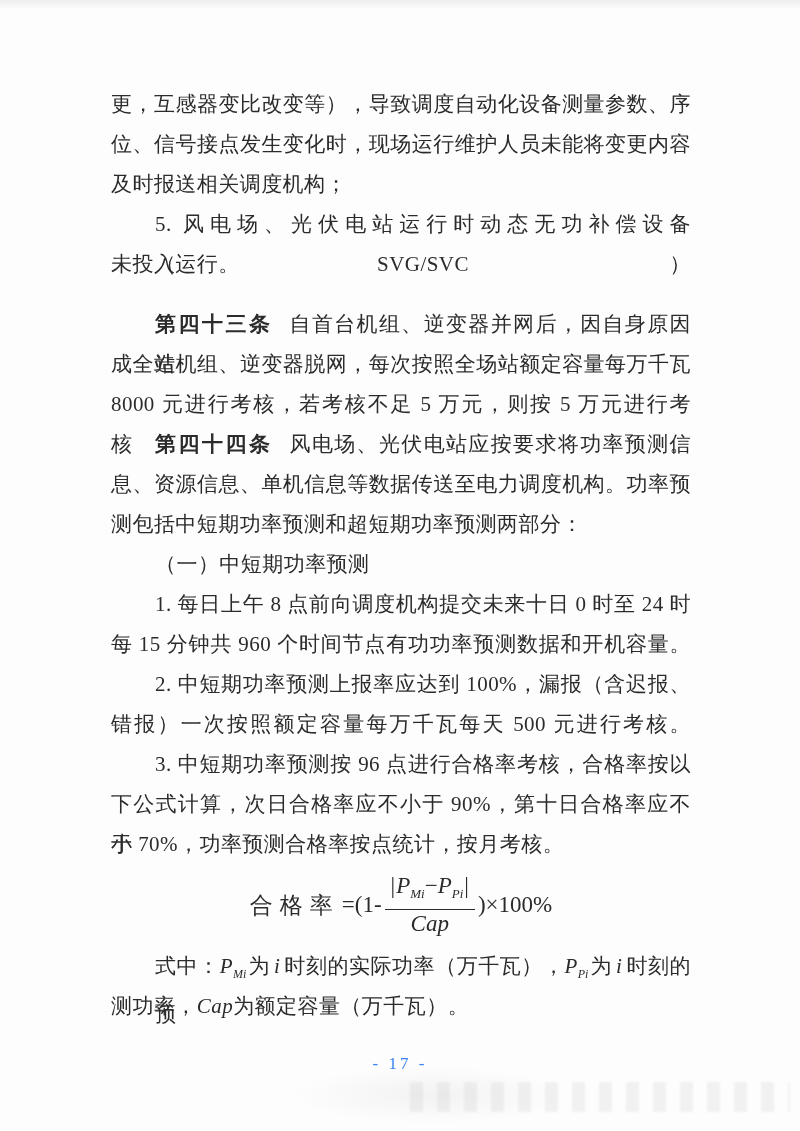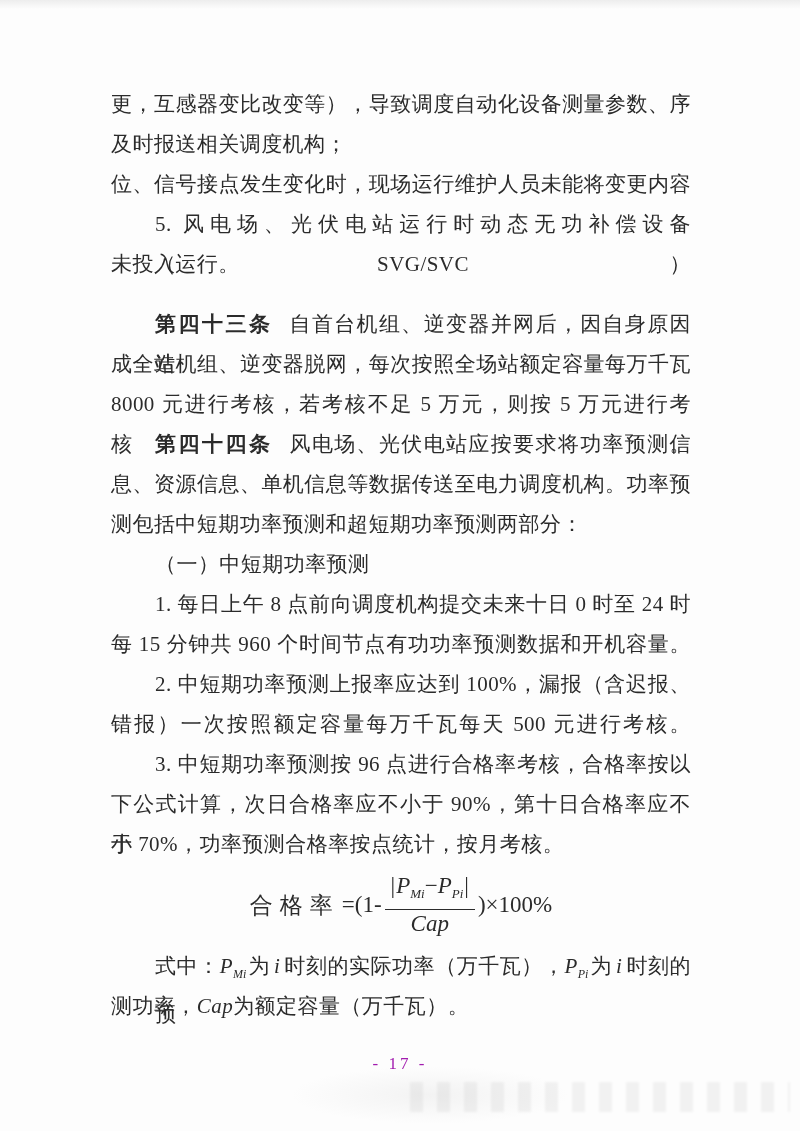--- a/index.html
+++ b/index.html
@@ -51,33 +51,33 @@
     font-size:23px;letter-spacing:0;
   }
   .formula .lhs{letter-spacing:7px;margin-right:2px;}
   .frac{display:inline-flex;flex-direction:column;align-items:center;margin:0 3px;vertical-align:middle;}
   .frac .num{padding:0 5px 2px;border-bottom:1.6px solid #2b2b2b;line-height:26px;}
   .frac .den{padding-top:1px;line-height:26px;}
   .fsub{font-size:13px;font-style:italic;vertical-align:-5px;}
   .pipe{font-style:normal;margin:0 1px;}
   .footer{
     position:absolute;top:1054px;left:0;width:800px;
-    text-align:center;font-size:17px;letter-spacing:3px;color:#a21caf;
+    text-align:center;font-size:17px;letter-spacing:3px;color:#3b82f6;
   }
 </style>
 </head>
 <body>
 
 <div class="page">
   <div class="top-shade"></div>
 
   <div class="content">
     <div class="line j">更，互感器变比改变等），导致调度自动化设备测量参数、序</div>
+    <div class="line j">位、信号接点发生变化时，现场运行维护人员未能将变更内容</div>
     <div class="line">及时报送相关调度机构；</div>
-    <div class="line j">位、信号接点发生变化时，现场运行维护人员未能将变更内容</div>
     <div class="line j indent">5. 风电场、光伏电站运行时动态无功补偿设备（SVG/SVC）</div>
     <div class="line">未投入运行。</div>
 
     <div class="line j indent sec"><span class="head">第四十三条</span><span>自首台机组、逆变器并网后，因自身原因造</span></div>
     <div class="line j">成全站机组、逆变器脱网，每次按照全场站额定容量每万千瓦</div>
     <div class="line j">8000 元进行考核，若考核不足 5 万元，则按 5 万元进行考核。</div>
 
     <div class="line j indent"><span class="head">第四十四条</span><span>风电场、光伏电站应按要求将功率预测信</span></div>
     <div class="line j">息、资源信息、单机信息等数据传送至电力调度机构。功率预</div>
     <div class="line">测包括中短期功率预测和超短期功率预测两部分：</div>

